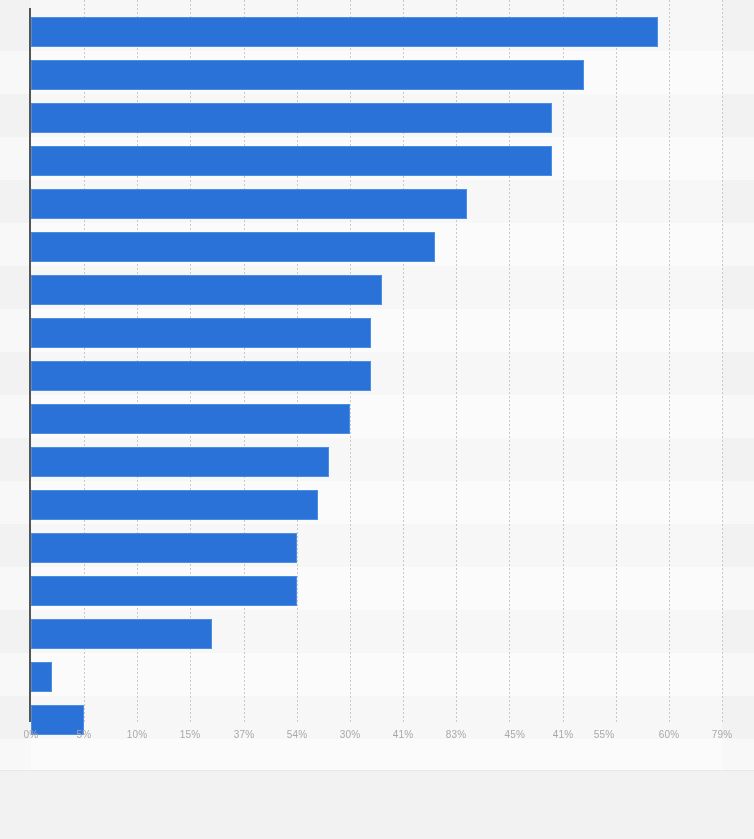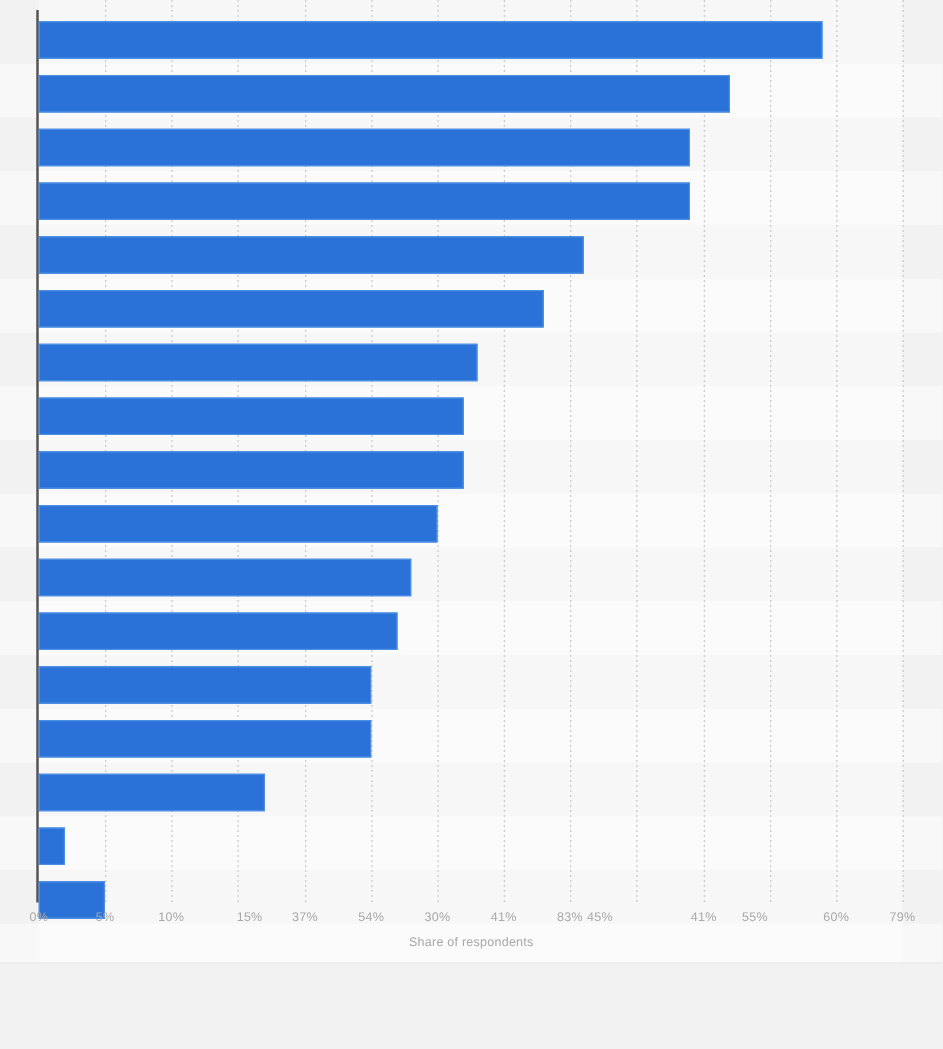--- a/index.html
+++ b/index.html
@@ -184,31 +184,30 @@
         <div class="bar" title="17%" style="left: 31px; top: 619px; width: 181px; background: rgb(42, 114, 216); border-color: rgb(75, 142, 228);"></div>
         <div class="bar" title="2%" style="left: 31px; top: 662px; width: 21px; background: rgb(42, 114, 216); border-color: rgb(75, 142, 228);"></div>
         <div class="bar" title="5%" style="left: 31px; top: 705px; width: 53px; background: rgb(42, 114, 216); border-color: rgb(75, 142, 228);"></div>
       </div>
   </div>
 
   <div id="tick-labels">
       <div class="tick-label" style="left: 11px; color: rgb(168, 168, 168);">0%</div>
       <div class="tick-label" style="left: 64px; color: rgb(168, 168, 168);">5%</div>
       <div class="tick-label" style="left: 117px; color: rgb(168, 168, 168);">10%</div>
-      <div class="tick-label" style="left: 170px; color: rgb(168, 168, 168); text-align: right;">15%</div>
+      <div class="tick-label" style="left: 170px; color: rgb(168, 168, 168);">15%</div>
       <div class="tick-label" style="left: 224px; color: rgb(168, 168, 168);">37%</div>
       <div class="tick-label" style="left: 277px; color: rgb(168, 168, 168);">54%</div>
       <div class="tick-label" style="left: 330px; color: rgb(168, 168, 168);">30%</div>
       <div class="tick-label" style="left: 383px; color: rgb(168, 168, 168);">41%</div>
       <div class="tick-label" style="left: 436px; color: rgb(168, 168, 168);">83%</div>
-      <div class="tick-label" style="left: 460px; color: rgb(168, 168, 168);">45%</div>
+      <div class="tick-label" style="left: 485px; color: rgb(168, 168, 168); text-align: right;">45%</div>
       <div class="tick-label" style="left: 543px; color: rgb(168, 168, 168);">41%</div>
       <div class="tick-label" style="left: 584px; color: rgb(168, 168, 168);">55%</div>
       <div class="tick-label" style="left: 649px; color: rgb(168, 168, 168);">60%</div>
       <div class="tick-label" style="left: 702px; color: rgb(168, 168, 168);">79%</div>
     </div>
 
-  <div class="axis-title">Share of respondents</div>
 
   <div class="footer-sep"></div>
   <div class="footer-area"></div>
 
 </div>
 
 </body></html>

